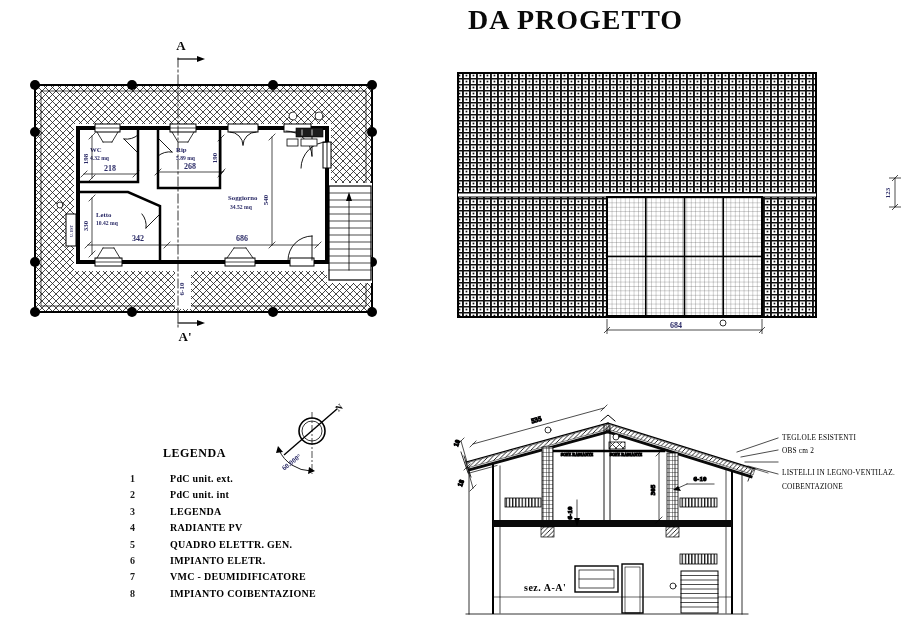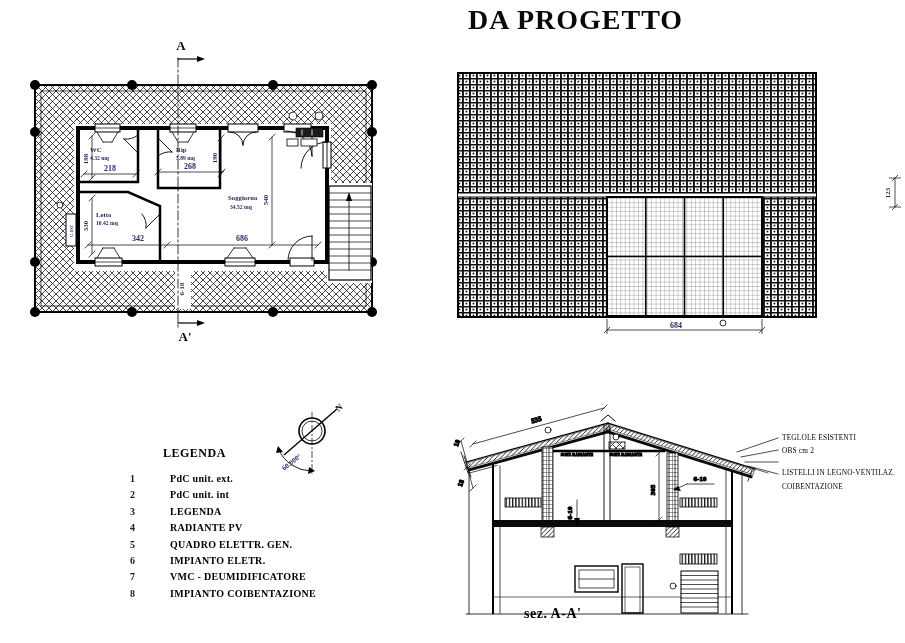--- a/index.html
+++ b/index.html
@@ -7,21 +7,21 @@
          font-family:"Liberation Serif",serif;color:#000;}
   .sheet svg{position:absolute;left:0;top:0;}
   .title{position:absolute;left:468px;top:4px;width:330px;font-size:28px;font-weight:bold;
          letter-spacing:1px;color:#0a0a0a;white-space:nowrap;}
   .legend{position:absolute;left:130px;top:446px;}
   .legend-heading{font-size:12px;font-weight:bold;letter-spacing:.5px;margin-left:33px;margin-bottom:12px;}
   .legend-row{display:flex;align-items:baseline;height:16.4px;font-size:10px;font-weight:bold;}
   .legend-num{width:12px;color:#1a1a1a;}
   .legend-label{margin-left:28px;letter-spacing:.3px;white-space:nowrap;}
   .callout{position:absolute;left:782px;font-size:7.3px;font-weight:normal;white-space:nowrap;letter-spacing:.2px;}
-  .sec-caption{position:absolute;left:524px;top:606px;font-size:14px;font-weight:bold;letter-spacing:.5px;}
+  .sec-caption{position:absolute;left:524px;top:582px;font-size:10px;font-weight:bold;letter-spacing:.5px;}
   text{font-family:"Liberation Serif",serif;}
   .dim{fill:#2a2a66;font-size:8px;font-weight:bold;text-anchor:middle;}
   .dimsm{fill:#2a2a66;font-size:7px;font-weight:bold;text-anchor:middle;}
   .room{fill:#2a2a66;font-size:6.8px;font-weight:bold;}
   .area{fill:#2a2a66;font-size:5.6px;font-weight:bold;}
   .mark{fill:#0a0a0a;font-size:13px;font-weight:bold;text-anchor:middle;}
   .tiny{fill:#2a2a66;font-size:3.9px;font-weight:bold;text-anchor:middle;}
   .north{fill:#0a0a0a;font-size:9px;font-weight:bold;text-anchor:middle;}
 </style>
 </head>

